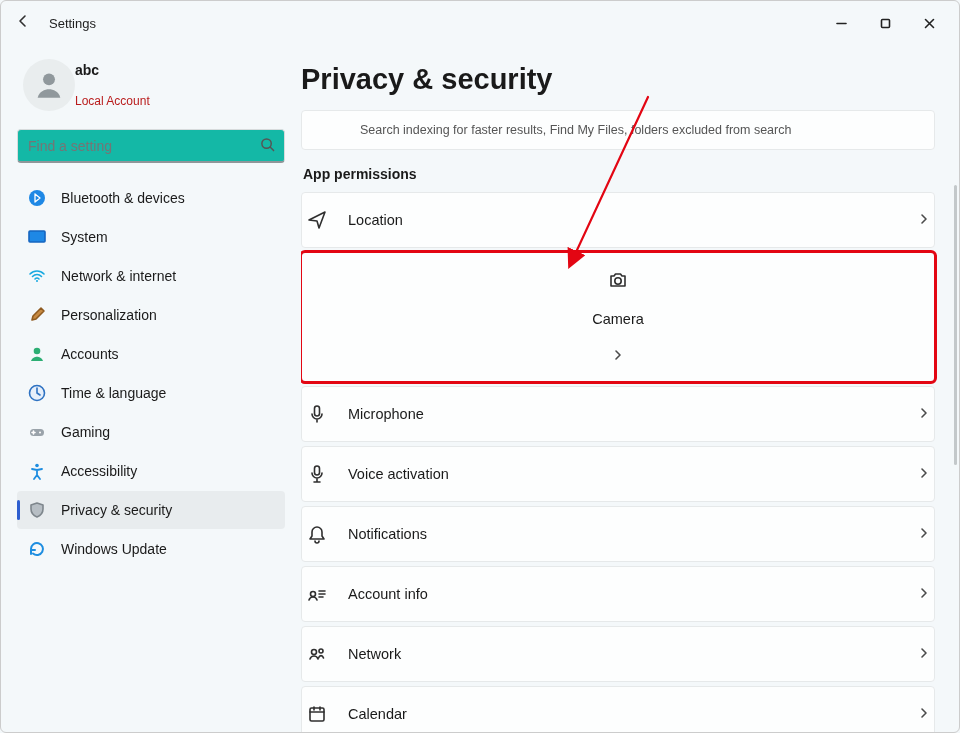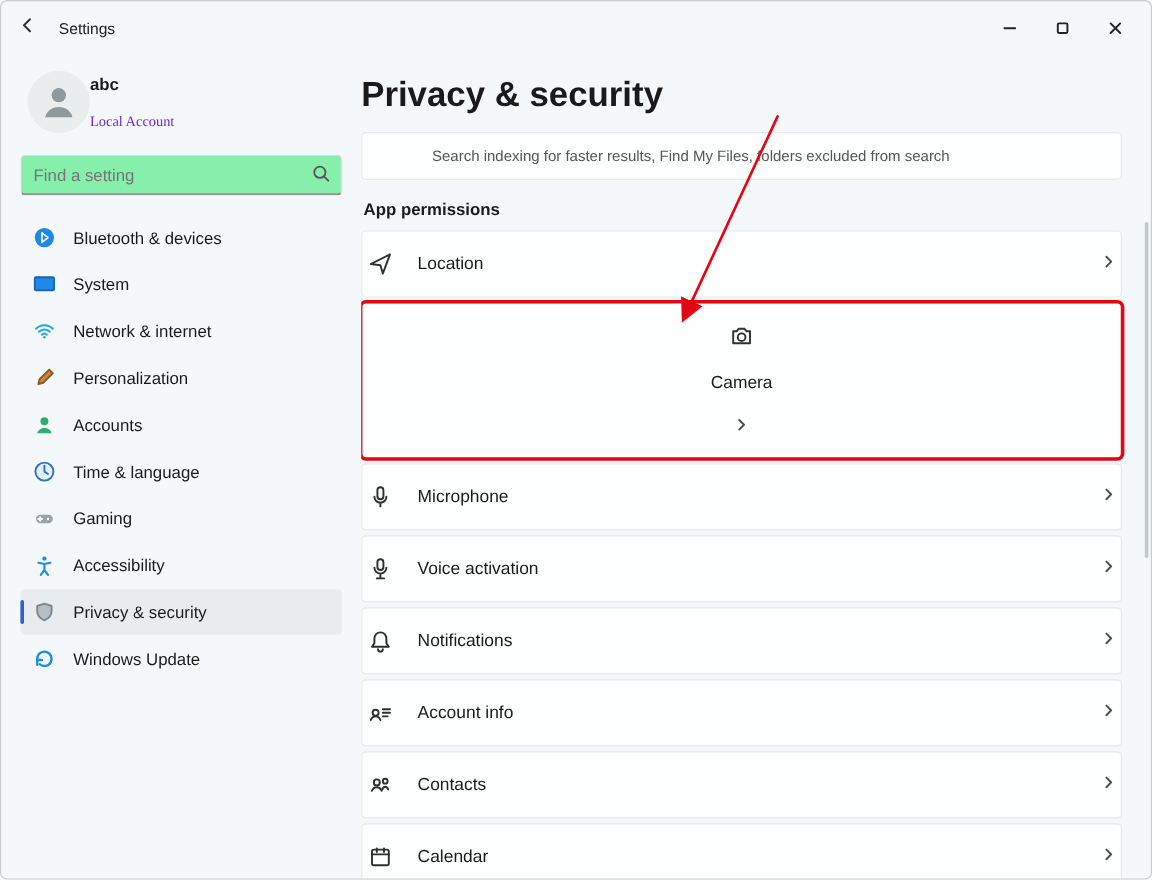--- a/index.html
+++ b/index.html
@@ -31,28 +31,28 @@
   
   .content { display:flex; height: calc(100% - 44px); }
   .sidebar { width: 300px; padding: 10px 16px 0 16px; display:flex; flex-direction:column; }
   .main { flex:1; padding: 0 24px 0 0; overflow:hidden; position:relative;}
 
   
   .user { display:flex; align-items:center; padding: 4px 6px 18px 6px;}
   .avatar { width:52px; height:52px; border-radius:50%; background:#e9edee; display:flex; align-items:center; justify-content:center;}
   .avatar svg { width:34px; height:34px; fill:#90989c; }
   .username { font-size:14px; font-weight:600; line-height:1.15;}
-  .usersub { font-size:12px; color:#6d28d9; line-height:1.2; margin-top:16px;font-family:Liberation Serif, serif;}
+  .usersub { font-size:12px; color:#b91c1c; line-height:1.2; margin-top:16px;}
 
   
   .search { position:relative; margin-bottom:16px;}
   .search input {
     width:100%; height:34px; font-size:14px;
     padding: 6px 34px 6px 10px;
-    background:#86efac; border:1px solid #d7dbdc; border-radius:4px;
+    background:#14b8a6; border:1px solid #d7dbdc; border-radius:4px;
     border-bottom: 2px solid #8f9699;
     outline:none; color:#333;
   }
   .search .sicon { position:absolute; right:10px; top:8px; color:#555;}
   .search .sicon svg{ width:15px; height:15px;}
 
   
   .nav { display:flex; flex-direction:column; gap:1px; }
   .nav-item {
     display:flex; align-items:center; gap:14px;
@@ -338,21 +338,21 @@
 
     <div class="row">
       <span class="ricon">
         <svg viewBox="0 0 22 22">
             <circle cx="8" cy="9" r="2.5"></circle>
             <path d="M4 16c.7-2.1 2.6-3 4-3s3.3.9 4 3"></path>
             <circle cx="15" cy="8" r="2"></circle>
             <path d="M12.5 15c.6-1.7 2-2.4 2.5-2.4s2 .7 2.5 2.4"></path>
           </svg>
       </span>
-      <span class="rlabel">Contacts</span>
+      <span class="rlabel">Network</span>
       <span class="chev"><svg viewBox="0 0 12 12">
             <path d="M4 2l4 4-4 4"></path>
           </svg></span>
     </div>
 
     <div class="row">
       <span class="ricon">
         <svg viewBox="0 0 22 22">
             <rect x="4" y="5" width="14" height="13" rx="1.5"></rect>
             <path d="M4 9h14M8 4v3M14 4v3"></path>

